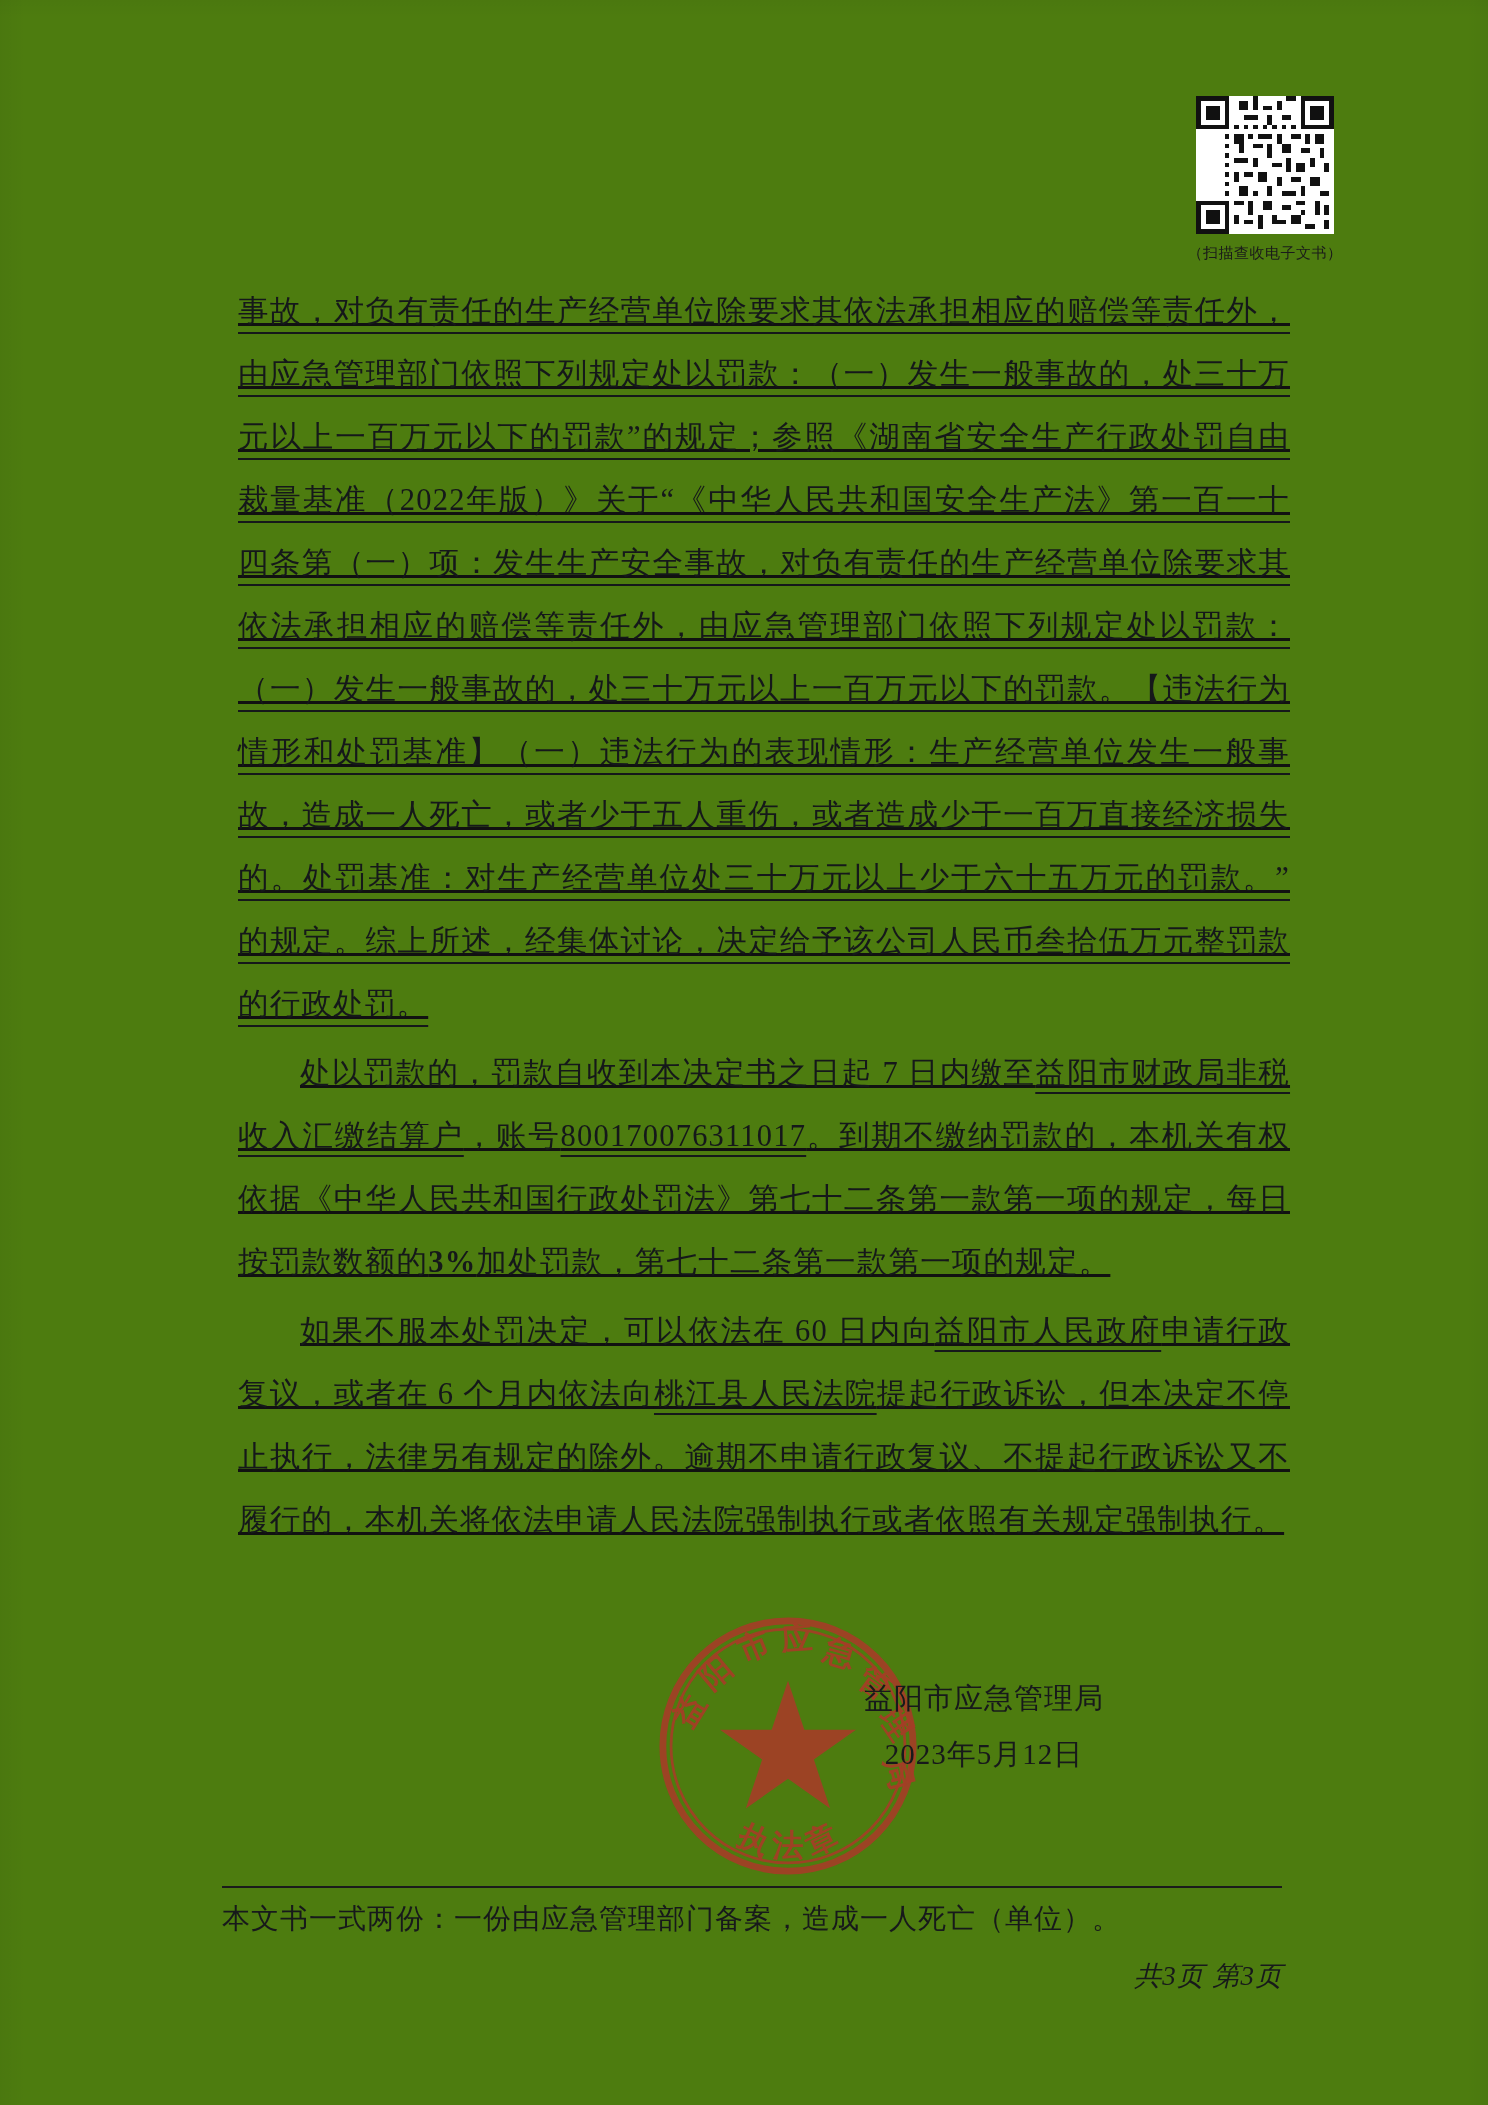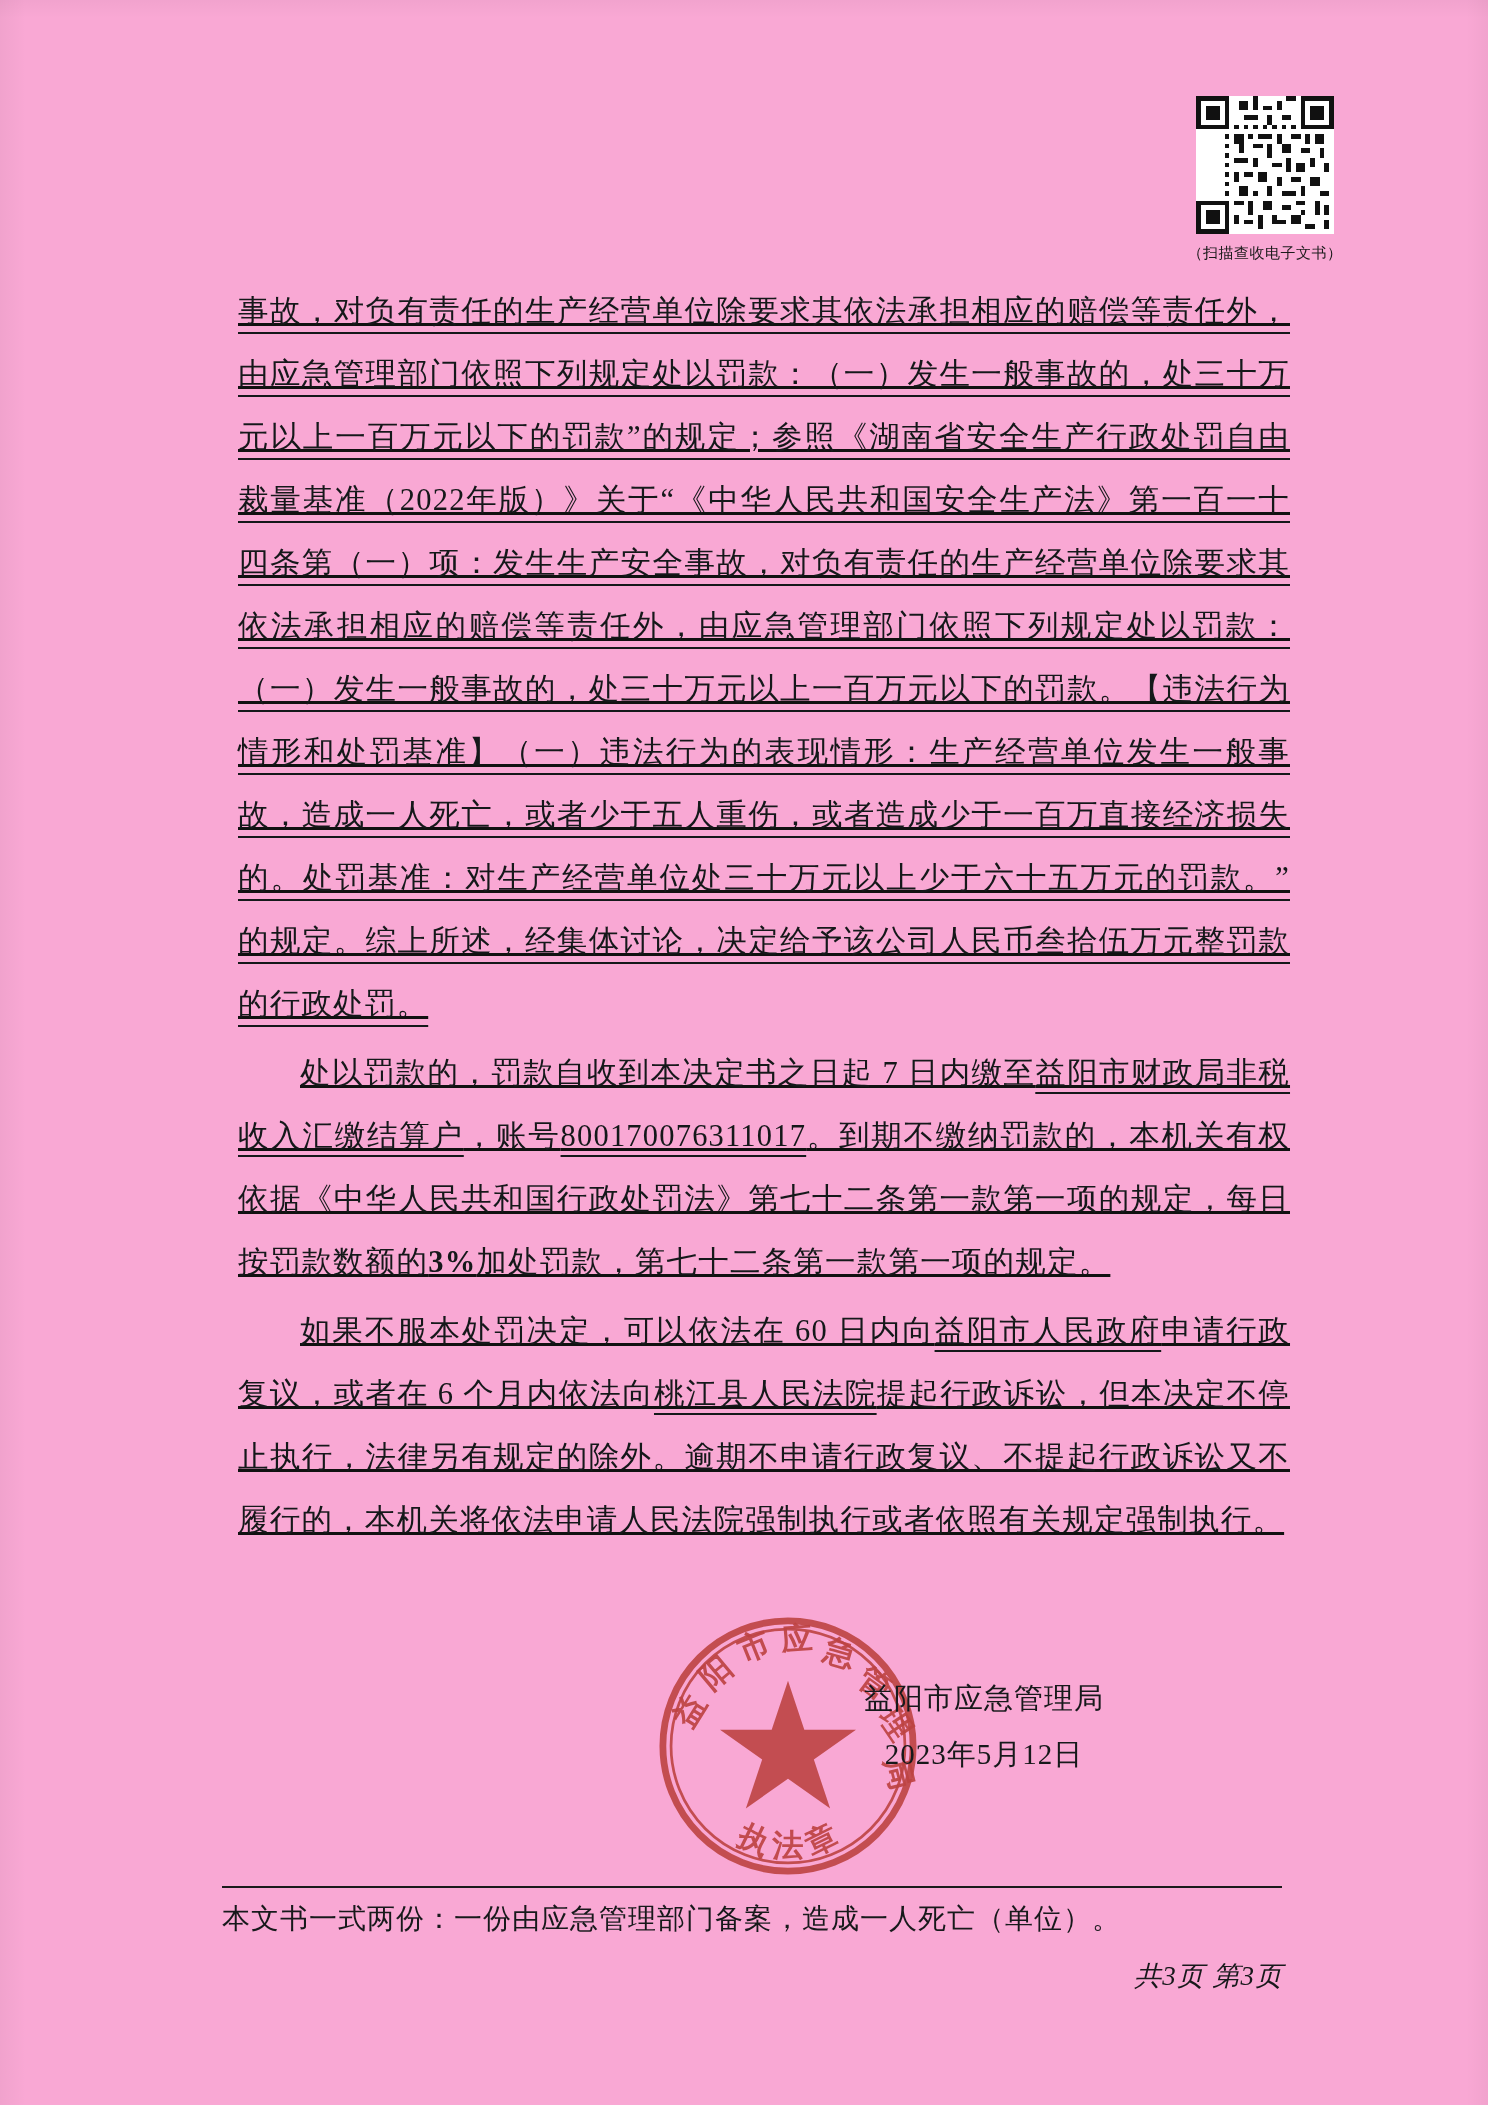--- a/index.html
+++ b/index.html
@@ -9,21 +9,21 @@
   }
   body {
     font-family: "Liberation Serif", "DejaVu Serif", serif;
     color: #111;
   }
   .page {
     position: relative;
     width: 1488px;
     height: 2105px;
     margin: 0 auto;
-    background: #f9a8d4;
+    background: #4d7c0f;
     overflow: hidden;
   }
   
   .page::before {
     content: "";
     position: absolute;
     inset: 0;
     background:
       linear-gradient(90deg, rgba(0,0,0,0.035) 0px, rgba(0,0,0,0) 26px),
       linear-gradient(270deg, rgba(0,0,0,0.03) 0px, rgba(0,0,0,0) 22px),

